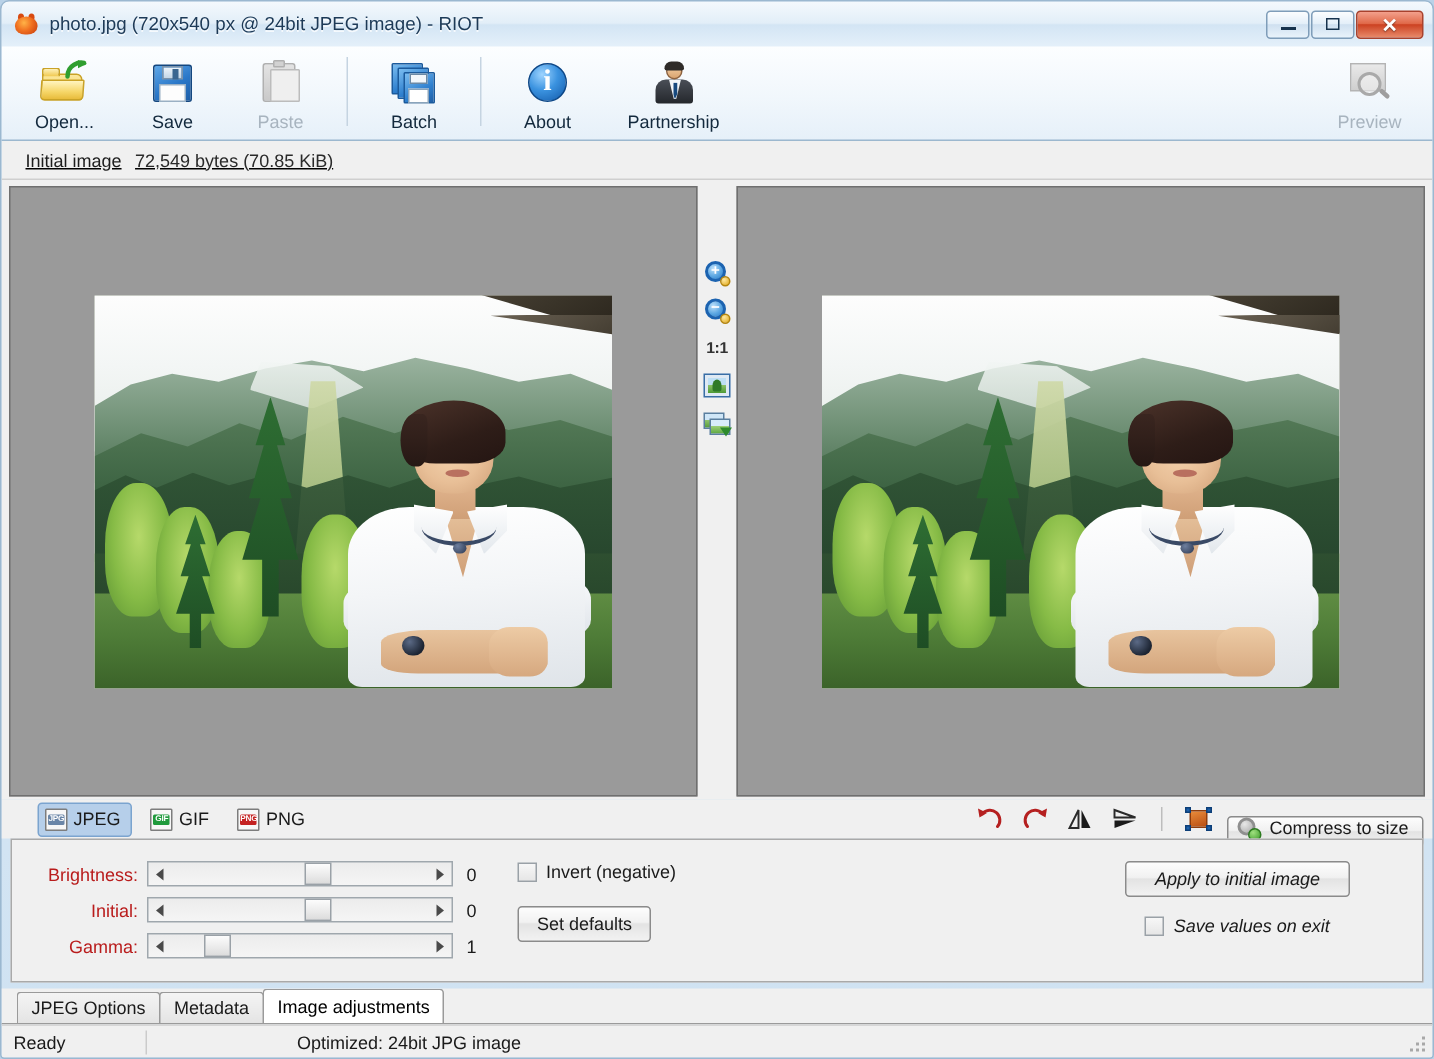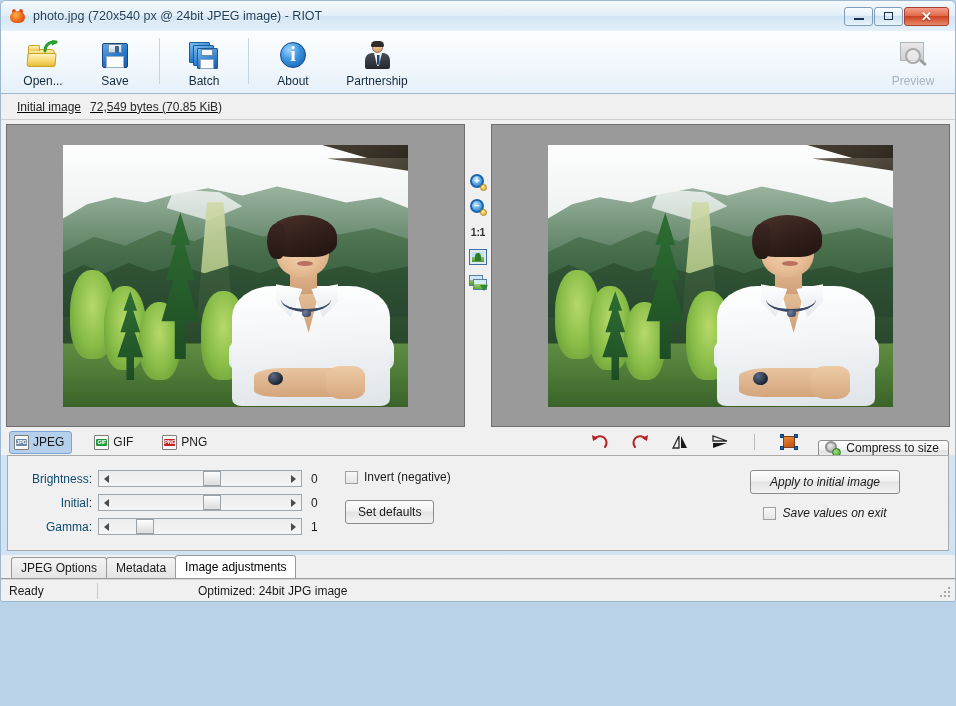--- a/index.html
+++ b/index.html
@@ -5,21 +5,21 @@
   * { box-sizing: border-box; margin: 0; padding: 0; }
   body {
     width: 956px; height: 706px;
     font-family: "Liberation Sans", sans-serif;
     font-size: 12px;
     background: #b9d2e8;
     overflow: hidden;
   }
   .window {
     position: absolute; left: 0; top: 0;
-    width: 956px; height: 602px;
+    width: 956px; height: 706px;
     background: linear-gradient(180deg,#e8f1f9 0%,#d8e8f5 40%,#cfe2f2 100%);
     border: 1px solid #9bb8d0;
     border-radius: 6px 6px 3px 3px;
     display: flex; flex-direction: column;
     overflow: hidden;
   }
   
   .titlebar {
     height: 30px; flex: 0 0 30px;
     display: flex; align-items: center;
@@ -285,22 +285,22 @@
   .hand { position:absolute; left:58%; top:79%; width:22%; height:17%;
     background: linear-gradient(180deg,#edcba5,#d6a87f); border-radius: 36% 30% 30% 36%;}
   .ring { position:absolute; left:26%; top:82%; width:8%; height:7%; border-radius:50%;
     background: radial-gradient(circle at 34% 30%, #5b6a86 0%, #1d2533 70%);}
 
   
   .formatbar {
     flex: 0 0 26px; height: 26px;
     display: flex; align-items: center;
     background: #f0f0f0;
-    padding: 0 6px 0 8px;
-    gap: 18px;
+    padding: 0 6px 0 24px;
+    gap: 8px;
   }
   .fmt-tab {
     display: flex; align-items: center; gap: 4px;
     padding: 3px 7px 3px 4px; border-radius: 3px;
     font-size: 12px; color: #1a1a1a;
   }
   .fmt-tab.active { background: #b6cfea; border: 1px solid #7ba4cf; }
   .fmt-ic { width: 15px; height: 15px; position: relative; border:1px solid #7d7d7d; background:#f7f7f7; border-radius:1px;}
   .fmt-ic .bar { position:absolute; left:1px; top:3px; right:1px; height:7px; border-radius:1px;
     display:flex; align-items:center; justify-content:center; color:#fff; font-size:5.5px; font-weight:bold; letter-spacing:-.2px;}
@@ -330,21 +330,21 @@
   
   .adjpanel {
     flex: 0 0 96px; height: 96px;
     background: #f0f0f0;
     border: 1px solid #a9a9a9;
     margin: 0 6px;
     display: flex; position: relative;
   }
   .adj-left { padding: 12px 0 0 18px; }
   .slider-row { display: flex; align-items: center; height: 21px; margin-bottom: 3px; }
-  .slider-label { width: 66px; text-align: right; margin-right: 6px; font-size: 12px; color: #0c4a6e; }
+  .slider-label { width: 66px; text-align: right; margin-right: 6px; font-size: 12px; color: #b91c1c; }
   .scrollslider {
     width: 204px; height: 17px;
     border: 1px solid #9fa7ad;
     background: linear-gradient(180deg,#ececec 0%,#f5f5f5 100%);
     display: flex; align-items: center; position: relative;
   }
   .ss-arrow { width: 15px; height: 15px; display:flex;align-items:center;justify-content:center; flex:0 0 15px;}
   .ss-arrow .tri-l { width:0;height:0;border-top:4px solid transparent;border-bottom:4px solid transparent;border-right:5px solid #4a4a4a;}
   .ss-arrow .tri-r { width:0;height:0;border-top:4px solid transparent;border-bottom:4px solid transparent;border-left:5px solid #4a4a4a;}
   .ss-track { flex: 1; height: 15px; position: relative; }
@@ -448,20 +448,28 @@
       <div class="icon32 ic-floppy">
         <div class="body"></div>
           <div class="shutter">
             <div class="sl"></div>
           </div>
           <div class="label"></div>
       </div>
       <div class="lbl">Save</div>
     </div>
 
+    <div class="tb-btn disabled">
+      <div class="icon32 ic-paste">
+        <div class="clip"></div>
+          <div class="page"></div>
+          <div class="top"></div>
+      </div>
+      <div class="lbl">Paste</div>
+    </div>
 
     <div class="tb-sep"></div>
 
     <div class="tb-btn">
       <div class="icon32 ic-batch">
         <div class="s s1"></div>
           <div class="s s2"></div>
           <div class="s s3"></div>
         <div class="sh"></div>
           <div class="lb"></div>

